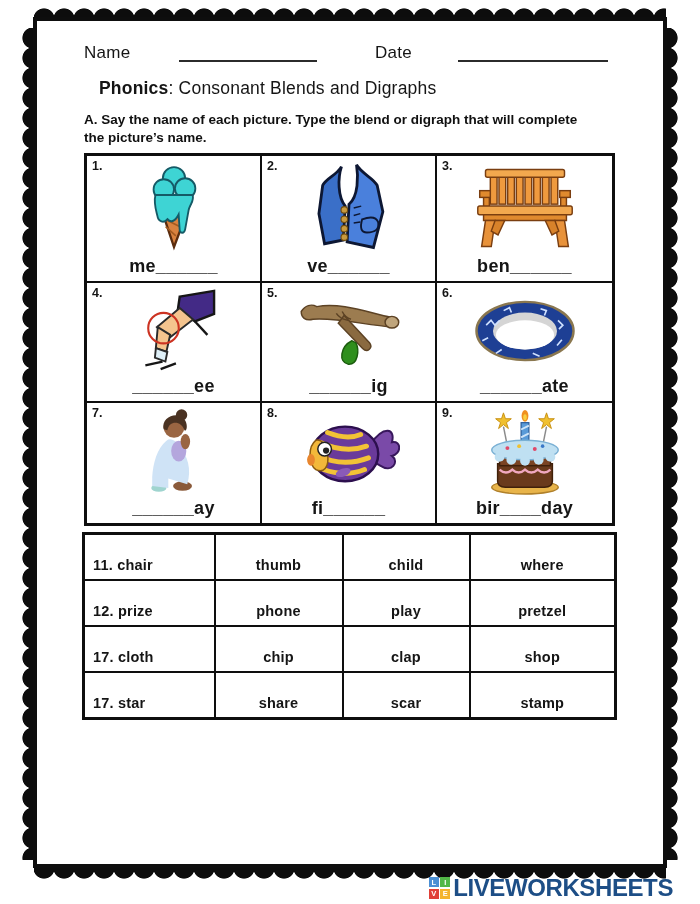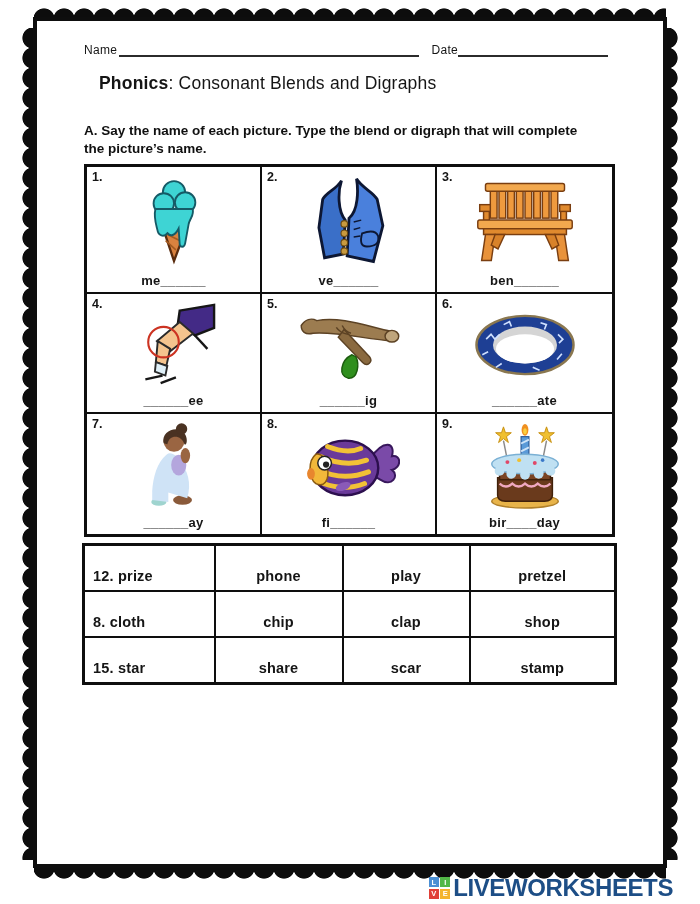--- a/index.html
+++ b/index.html
@@ -23,45 +23,45 @@
     background-image:radial-gradient(circle at 11px 10px, #0d0d0d 10.2px, transparent 11px);
     background-size:22px 20px; background-repeat:repeat-y; }
 
   .sheet {
     position:absolute; left:33px; top:17px; right:33px; bottom:36px;
     background:#ffffff; border:4px solid #0e0e0e; z-index:1;
     box-sizing:border-box; padding:22px 46px 0 47px;
   }
 
   
-  .header-row { display:flex; width:524px; font-size:12px; letter-spacing:0.3px; }
+  .header-row { display:flex; align-items:flex-end; width:524px; font-size:17px; letter-spacing:0.3px;gap:46px; }
   .fill-line { border-bottom:2px solid #2b2b2b; height:14px; box-sizing:border-box; }
   .fill-line.name-line { flex:1; margin:0 0 1px 2px; }
   .date-label { margin-left:12px; }
   .fill-line.date-line { width:150px; margin-bottom:1px; }
 
   .title { margin-top:15px; font-size:17.5px; letter-spacing:0.2px; }
   .title .b { font-weight:bold;margin-left:15px; }
 
-  .instr { margin-top:28px; font-weight:bold; font-size:13.5px; line-height:1.32; color:#101010; }
+  .instr { margin-top:12px; font-weight:bold; font-size:13.5px; line-height:1.32; color:#101010; }
   .instr.a { max-width:512px; }
   .instr.b { margin-top:7px; max-width:486px; }
 
   
   .pic-grid { margin-top:6px; width:531px; border:3px solid #0e0e0e;
     display:grid; grid-template-columns:1fr 1fr 1fr; box-sizing:border-box; background:#fff; }
   .cell { border-right:2.5px solid #0e0e0e; border-bottom:2.5px solid #0e0e0e;
     height:120px; position:relative; display:flex; flex-direction:column; align-items:center;
     box-sizing:border-box; }
   .cell:nth-child(3n) { border-right:none; }
   .cell:nth-child(n+7) { border-bottom:none; }
   .cell:nth-child(-n+3) { height:127px; }
   .cell-num { position:absolute; top:3px; left:5px; font-weight:bold; font-size:12.5px; }
   .cell-img { flex:1; display:flex; align-items:center; justify-content:center; padding-top:4px; }
-  .cell-word { font-weight:bold; font-size:13px; margin-bottom:4px; letter-spacing:0.3px; }
+  .cell-word { font-weight:bold; font-size:18px; margin-bottom:4px; letter-spacing:0.3px; }
 
   
   .word-table { margin-top:6px; margin-left:-2px; border-collapse:collapse; table-layout:fixed;
     width:532px; border:3px solid #0e0e0e; }
   .word-table td { border:2.5px solid #0e0e0e; height:38px; vertical-align:bottom;
     font-weight:bold; font-size:14.5px; padding:0 0 6px 0; text-align:center; letter-spacing:0.2px; }
   .word-table td.prompt { text-align:left; padding-left:8px; }
 
   
   .footer { position:absolute; right:27px; bottom:2px; display:flex; align-items:center; gap:3px; z-index:2; }
@@ -270,33 +270,39 @@
 
   <table class="word-table">
     <colgroup>
         <col style="width:131px">
         <col style="width:128px">
         <col style="width:127px">
         <col style="width:146px">
       </colgroup>
     <tbody>
       <tr>
+        <td class="prompt">11. chair</td>
+        <td>thumb</td>
+        <td>child</td>
+        <td>where</td>
+      </tr>
+      <tr>
         <td class="prompt">12. prize</td>
         <td>phone</td>
         <td>play</td>
         <td>pretzel</td>
       </tr>
       <tr>
-        <td class="prompt">8. cloth</td>
+        <td class="prompt">17. cloth</td>
         <td>chip</td>
         <td>clap</td>
         <td>shop</td>
       </tr>
       <tr>
-        <td class="prompt">15.  star</td>
+        <td class="prompt">17.  star</td>
         <td>share</td>
         <td>scar</td>
         <td>stamp</td>
       </tr>
     </tbody>
   </table>
 
 </div>
 
 <div class="footer">

